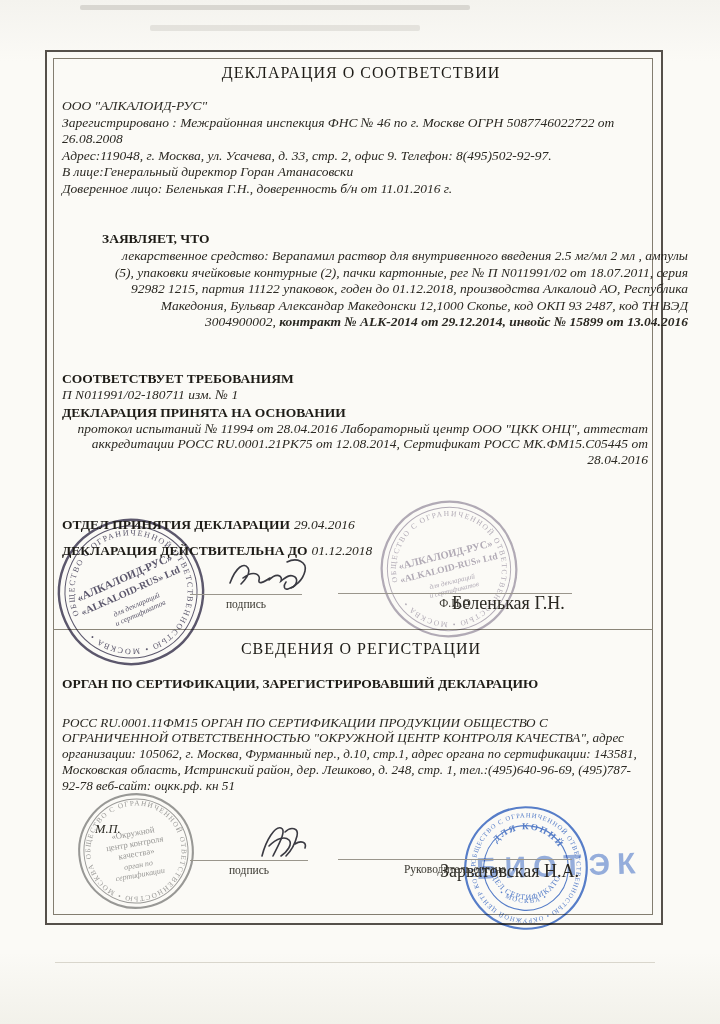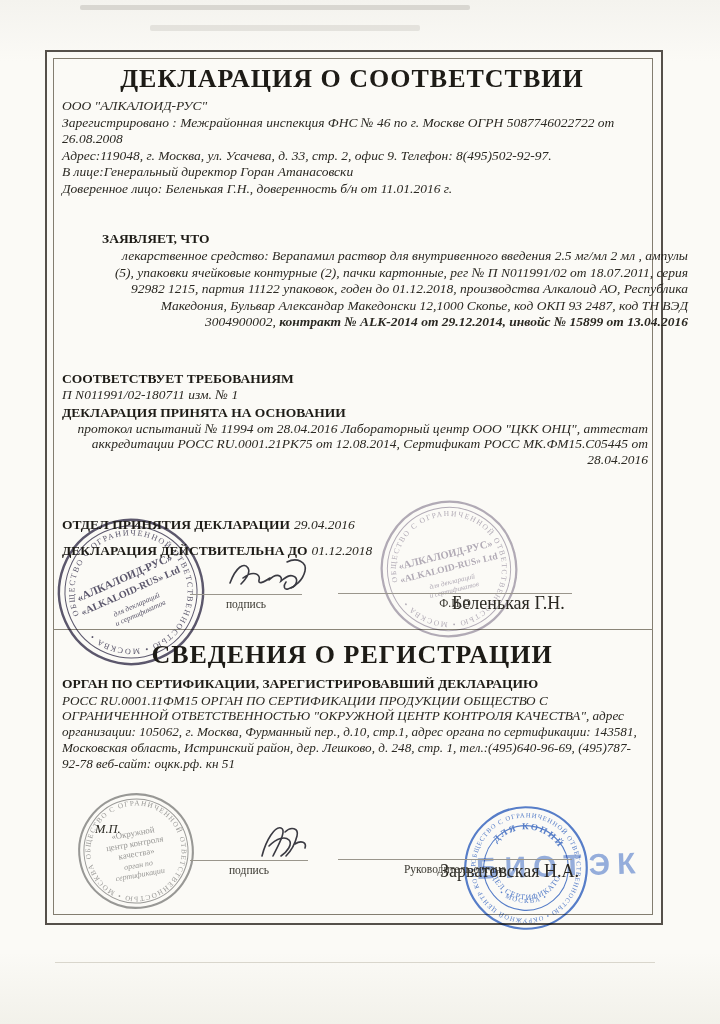--- a/index.html
+++ b/index.html
@@ -9,28 +9,28 @@
     font-family:"Liberation Serif","DejaVu Serif",serif;color:#2a2822;
   }
   
   .streak{position:absolute;background:#b9b6ae;opacity:.45;border-radius:2px;filter:blur(.6px);}
   
   .frame-outer{position:absolute;left:45px;top:50px;width:614px;height:871px;border:2px solid #55504a;}
   .frame-inner{position:absolute;left:53px;top:58px;width:598px;height:855px;border:1px solid #837d70;}
   .divider{position:absolute;left:53px;top:629px;width:600px;height:1px;background:#8a8578;}
   .faint-bottom{position:absolute;left:55px;top:962px;width:600px;height:1px;background:#d9d6cc;}
   
-  .title{position:absolute;left:44px;width:616px;text-align:center;font-weight:bold;font-size:26px;letter-spacing:1px;color:#1d1b16;z-index:4;}
+  .title{position:absolute;left:53px;width:616px;text-align:center;font-weight:normal;font-size:16px;letter-spacing:1px;color:#1d1b16;z-index:4;}
   .block{position:absolute;left:62px;width:586px;z-index:4;}
   .h{font-weight:bold;font-size:13.5px;color:#1d1b16;}
   .it{font-style:italic;font-size:13.5px;}
   .bi{font-style:italic;font-weight:bold;font-size:13.5px;}
   .decl-block div{line-height:16.6px;}
   .para{line-height:15.6px;text-align:right;}
-  .reg-para{line-height:15.9px;font-size:13.2px;}
+  .reg-para{line-height:15.9px;font-size:13.2px;margin-top:22px;}
   .dateline{line-height:25px;}
   .rule{position:absolute;height:1px;background:#9a968c;z-index:4;}
   .caption{position:absolute;text-align:center;font-size:11.5px;color:#3a3831;z-index:4;}
   .typedname{position:absolute;font-size:18px;color:#2a2822;z-index:4;margin-top:18px;}
   .mp{position:absolute;font-style:italic;font-size:12.5px;z-index:4;}
   
   .stamp{position:absolute;mix-blend-mode:multiply;z-index:2;}
   .stamp svg{display:block;width:100%;height:100%;}
   .sig{position:absolute;z-index:5;}
   .biotek{

